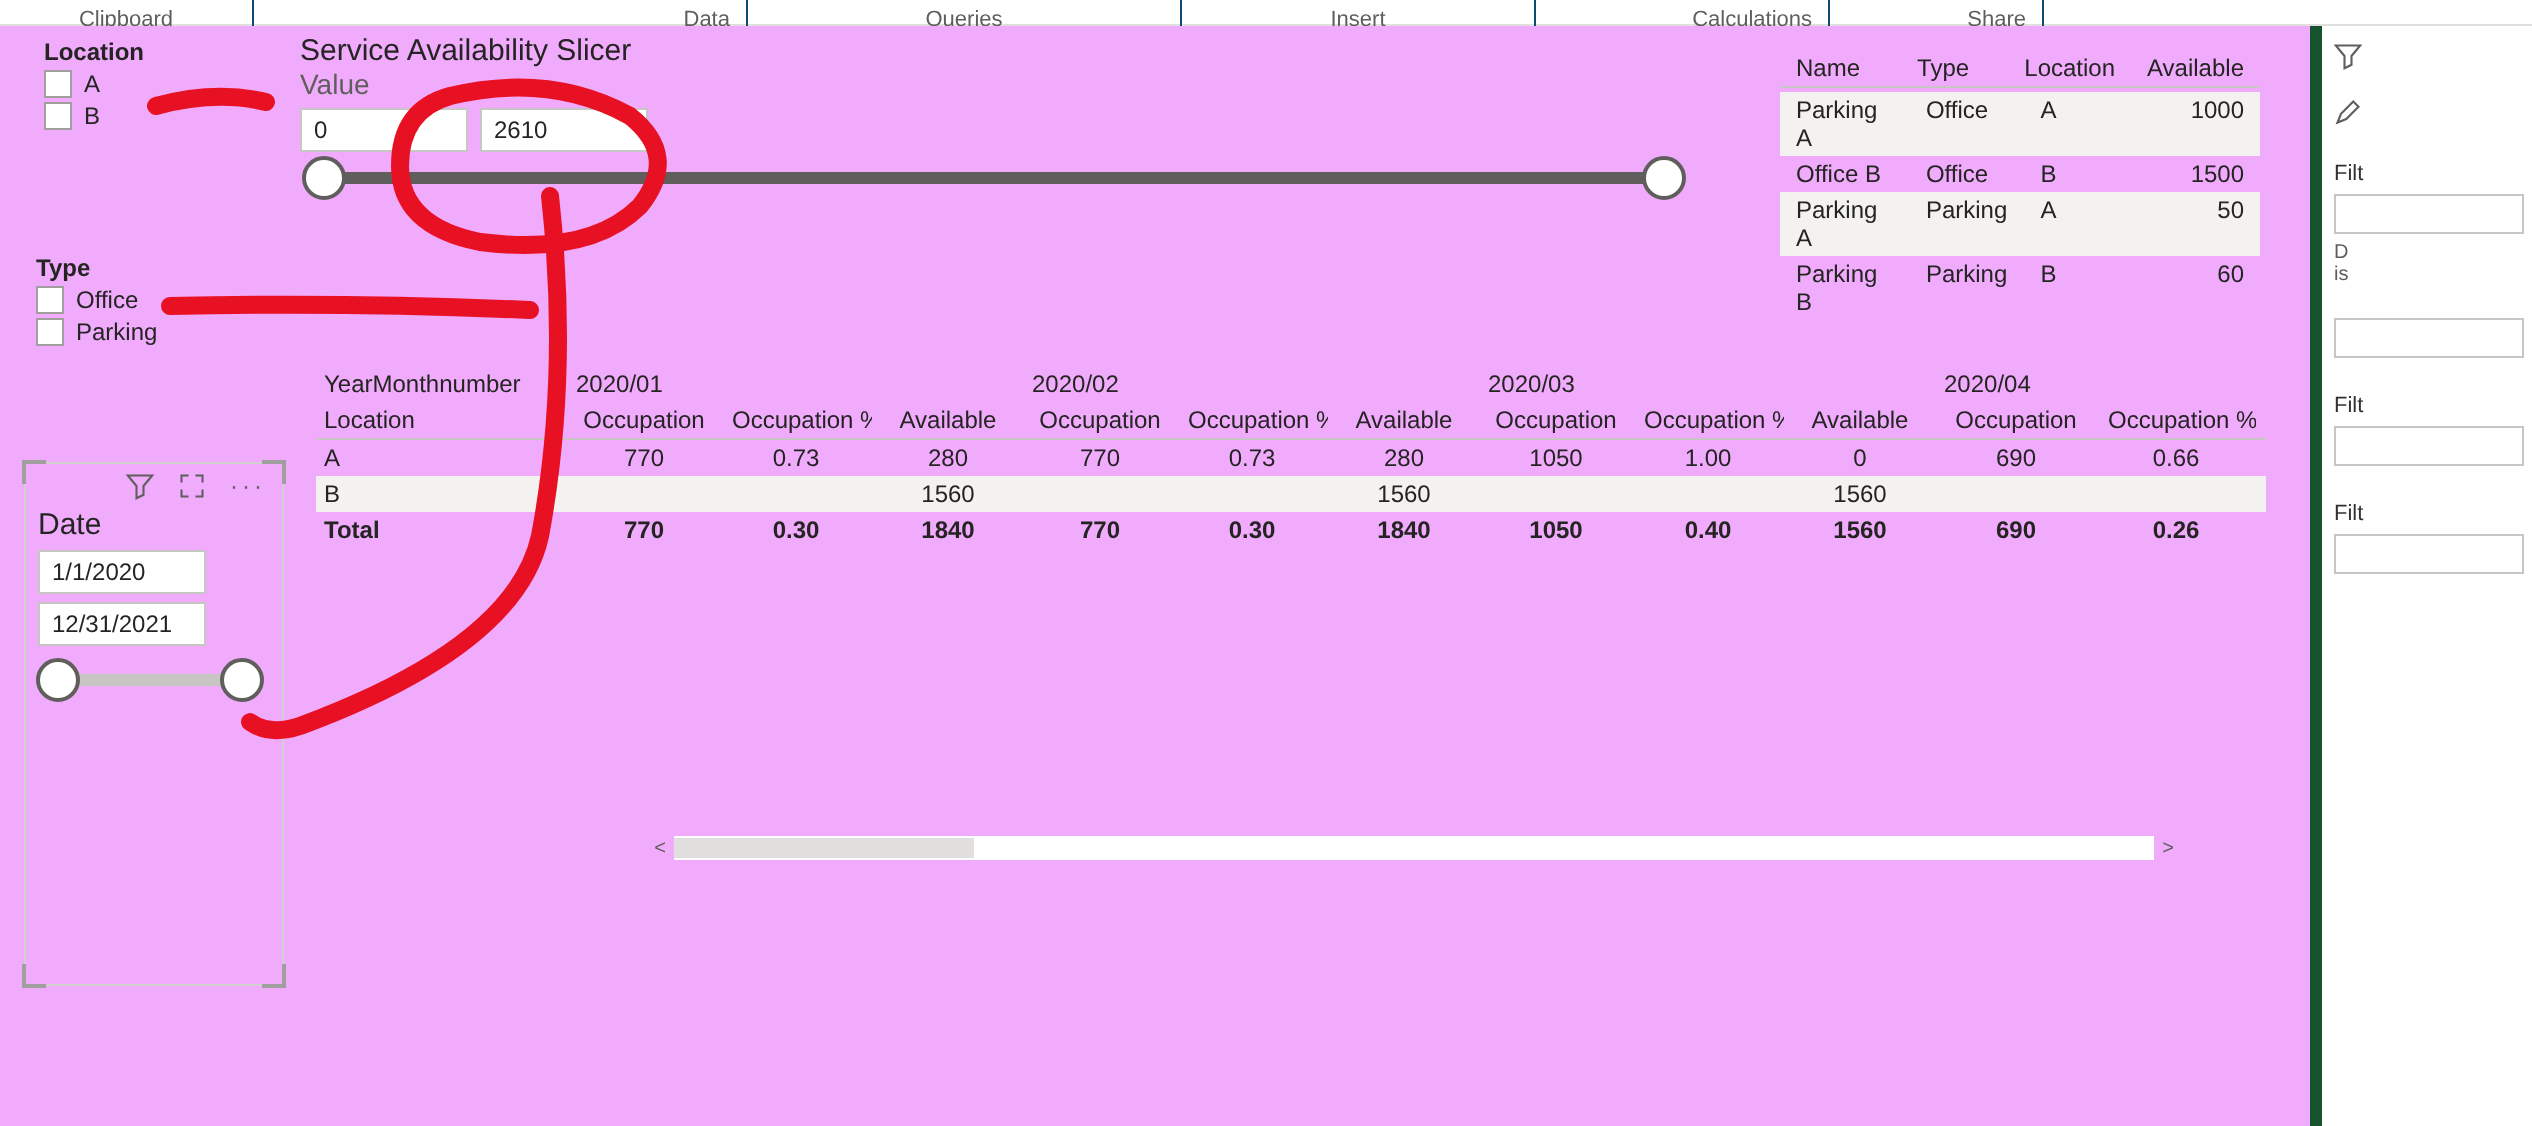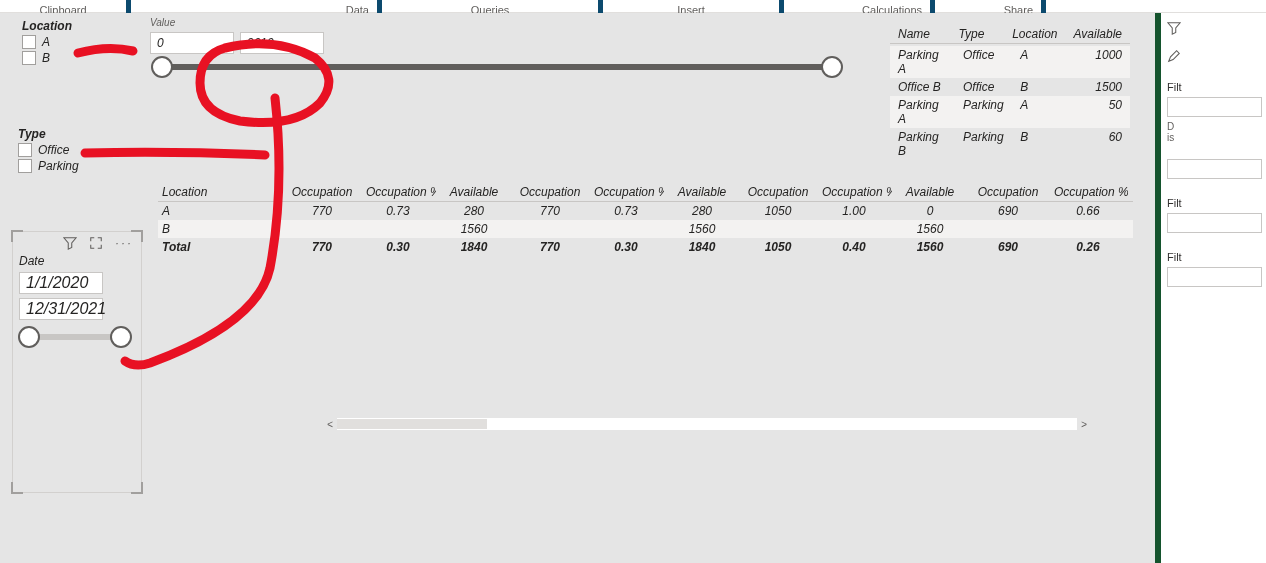--- a/index.html
+++ b/index.html
@@ -1,19 +1,19 @@
 <!DOCTYPE html>
 <html><head>
 <meta charset="utf-8">
 <style>
   html,body{margin:0;padding:0;font-family:"Segoe UI",Arial,sans-serif;font-size:12px;color:#252423;background:#fff;width:1266px;height:563px;overflow:hidden}
   .ribbon{display:flex;align-items:flex-start;height:12px;border-bottom:1px solid #e1dfdd;}
-  .ribbon-tab{font-size:11px;color:#605e5c;padding:5px 8px;border-right:5px solid #0c4a6e;line-height:11px;}
+  .ribbon-tab{font-size:11px;color:#605e5c;padding:5px 8px;border-right:1px solid #0c4a6e;line-height:11px;}
   .canvas{position:relative;display:flex;height:551px;}
-  .report{position:relative;flex:0 0 1155px;background:#e5e5e5;font-style:italic;}
+  .report{position:relative;flex:0 0 1155px;background:#f0abfc;}
   .right-rail{flex:1;border-left:6px solid #14532d;padding:8px 6px;font-size:11px;color:#323130;overflow:hidden}
   .right-rail .icon-row{display:flex;gap:10px;margin-bottom:14px;}
   .right-rail .label-row{margin:18px 0 4px 0;font-size:11px;color:#323130}
   .right-rail .box{border:1px solid #c8c6c4;height:18px;width:100%;}
   .right-rail .small{font-size:10px;color:#605e5c}
   
   .visual{position:absolute;}
   .slicer-title{font-size:12px;font-weight:600;color:#252423;margin-bottom:2px}
   .chk-row{display:flex;align-items:center;gap:6px;margin:2px 0;}
   .chk{width:12px;height:12px;border:1px solid #a19f9d;background:#fff;}
@@ -25,21 +25,21 @@
   .slider-track.active{background:#605e5c}
   .slider-handle{position:absolute;top:50%;width:18px;height:18px;border-radius:50%;background:#fff;border:2px solid #605e5c;transform:translate(-50%,-50%);}
   
   .card{border:1px solid #d2d0ce;position:relative;}
   .card .corner{position:absolute;width:10px;height:10px;border:2px solid #a19f9d;}
   .card .tl{top:-2px;left:-2px;border-right:none;border-bottom:none}
   .card .tr{top:-2px;right:-2px;border-left:none;border-bottom:none}
   .card .bl{bottom:-2px;left:-2px;border-right:none;border-top:none}
   .card .br{bottom:-2px;right:-2px;border-left:none;border-top:none}
   .card-header{display:flex;gap:12px;justify-content:flex-end;padding:4px 8px;align-items:center}
-  .date-in{width:70px;height:20px;border:1px solid #c8c6c4;font-size:16px;padding:0 6px;display:flex;align-items:center;background:#fff;margin:4px 6px}
+  .date-in{width:70px;height:20px;border:1px solid #c8c6c4;font-size:12px;padding:0 6px;display:flex;align-items:center;background:#fff;margin:4px 6px}
   
   .ref-table{font-size:12px;}
   .ref-table .hdr{display:flex;font-weight:400;color:#252423}
   .ref-table .row{display:flex}
   .ref-table .cell{padding:2px 8px;}
   .ref-table .c-name{width:64px}
   .ref-table .c-type{width:54px}
   .ref-table .c-loc{width:56px}
   .ref-table .c-cap{width:56px;text-align:right}
   .ref-table .row.alt{background:#f3f2f1}
@@ -55,21 +55,21 @@
   .matrix .mrow.alt{background:#f3f2f1}
   .matrix .mrow.total{font-weight:600}
   .matrix .period{padding:2px 4px;color:#252423}
   
   .hscroll{position:absolute;left:165px;right:42px;bottom:0;height:14px;display:flex;align-items:center;}
   .hscroll .arrow{width:14px;text-align:center;color:#605e5c;font-size:10px}
   .hscroll .track{flex:1;height:12px;background:#fff;border:none;position:relative}
   .hscroll .thumb{position:absolute;left:0;width:150px;top:1px;bottom:1px;background:#e1dfdd}
   
   .big-title{font-size:15px;font-weight:400;color:#252423}
-  .field-label{font-size:10px;color:#605e5c;margin-bottom:2px}
+  .field-label{font-size:14px;color:#605e5c;margin-bottom:2px}
   svg.ico{width:14px;height:14px;stroke:#605e5c;fill:none;stroke-width:1.2}
   
   .anno{position:absolute;inset:0;pointer-events:none}
 </style>
 </head>
 <body>
 
 <div class="ribbon">
   <div class="ribbon-tab" style="flex:0 0 110px;text-align:center">Clipboard</div>
   <div class="ribbon-tab" style="flex:0 0 230px;text-align:right">Data</div>
@@ -100,20 +100,21 @@
         <span class="chk"></span>
         <span class="chk-label">Office</span>
       </div>
       <div class="chk-row">
         <span class="chk"></span>
         <span class="chk-label">Parking</span>
       </div>
     </div>
 
     <div class="visual" style="left:150px;top:4px;width:710px">
+      <div class="big-title">Service Availability Slicer</div>
       <div class="field-label">Value</div>
       <div class="range-inputs">
         <div class="num-in">0</div>
         <div class="num-in">2610</div>
       </div>
       <div class="slider-track active" style="width:670px">
         <div class="slider-handle" style="left:0%"></div>
         <div class="slider-handle" style="left:100%"></div>
       </div>
     </div>
@@ -145,20 +146,35 @@
       </div>
       <div class="row">
         <div class="cell c-name">Parking B</div>
         <div class="cell c-type">Parking</div>
         <div class="cell c-loc">B</div>
         <div class="cell c-cap">60</div>
       </div>
     </div>
 
     <div class="visual matrix" style="left:158px;top:170px;width:975px;height:250px">
+      <div class="hdr1">
+        <div class="rowlabel">YearMonthnumber</div>
+        <div class="grp">
+            <div class="period">2020/01</div>
+          </div>
+        <div class="grp">
+            <div class="period">2020/02</div>
+          </div>
+        <div class="grp">
+            <div class="period">2020/03</div>
+          </div>
+        <div class="grp" style="flex:0 0 160px">
+            <div class="period">2020/04</div>
+          </div>
+      </div>
       <div class="hdr2">
         <div class="rowlabel">Location</div>
         <div class="grp">
           <div class="mcell">Occupation</div>
           <div class="mcell">Occupation %</div>
           <div class="mcell">Available</div>
         </div>
         <div class="grp">
           <div class="mcell">Occupation</div>
           <div class="mcell">Occupation %</div>
@@ -258,21 +274,21 @@
       <div class="corner br"></div>
       <div class="card-header">
         <svg class="ico" viewBox="0 0 16 16">
             <path d="M1 2h14l-5 6v5l-4 2v-7z"></path>
           </svg>
         <svg class="ico" viewBox="0 0 16 16">
             <path d="M2 6V2h4M10 2h4v4M14 10v4h-4M6 14H2v-4"></path>
           </svg>
         <span style="letter-spacing:2px;color:#605e5c">···</span>
       </div>
-      <div style="font-size:12px;padding:0 6px">Date</div>
+      <div style="font-size:15px;padding:0 6px">Date</div>
       <div class="date-in">1/1/2020</div>
       <div class="date-in">12/31/2021</div>
       <div class="slider-track" style="width:92px;margin:14px 16px">
         <div class="slider-handle" style="left:0%"></div>
         <div class="slider-handle" style="left:100%"></div>
       </div>
     </div>
 
     <svg class="anno" width="1155" height="551">
       <g stroke="#e81123" stroke-width="9" fill="none" stroke-linecap="round" stroke-linejoin="round">

